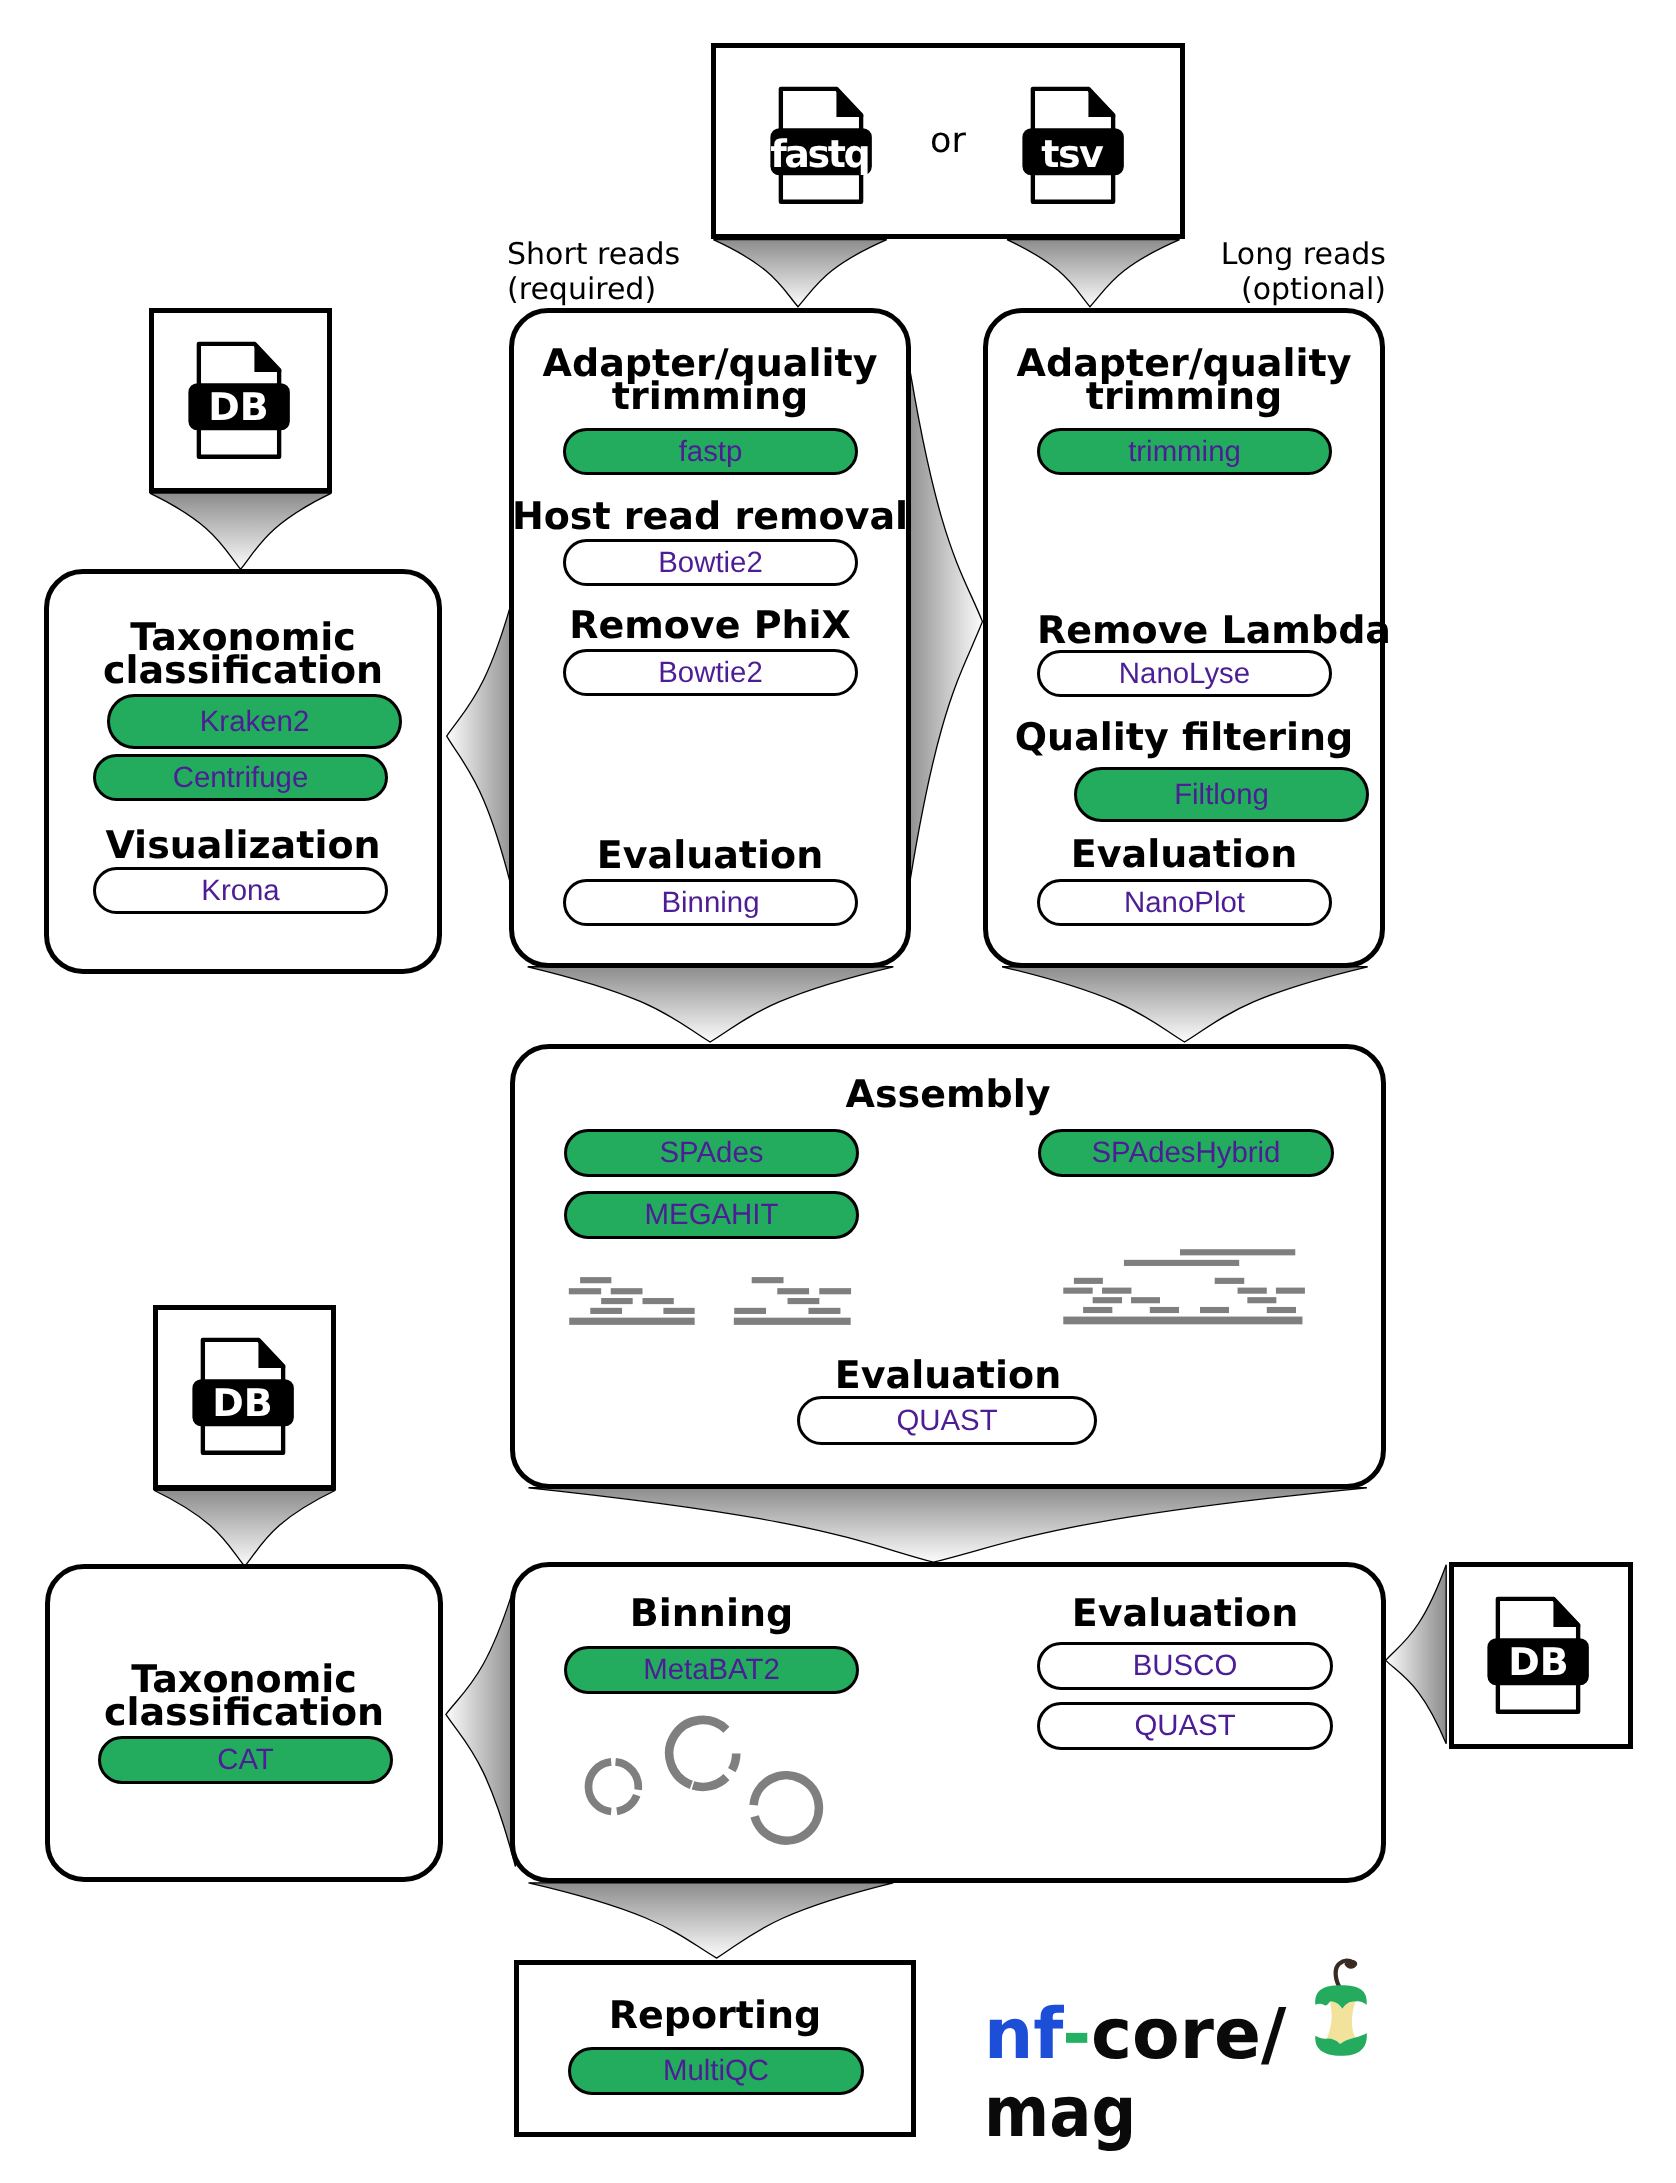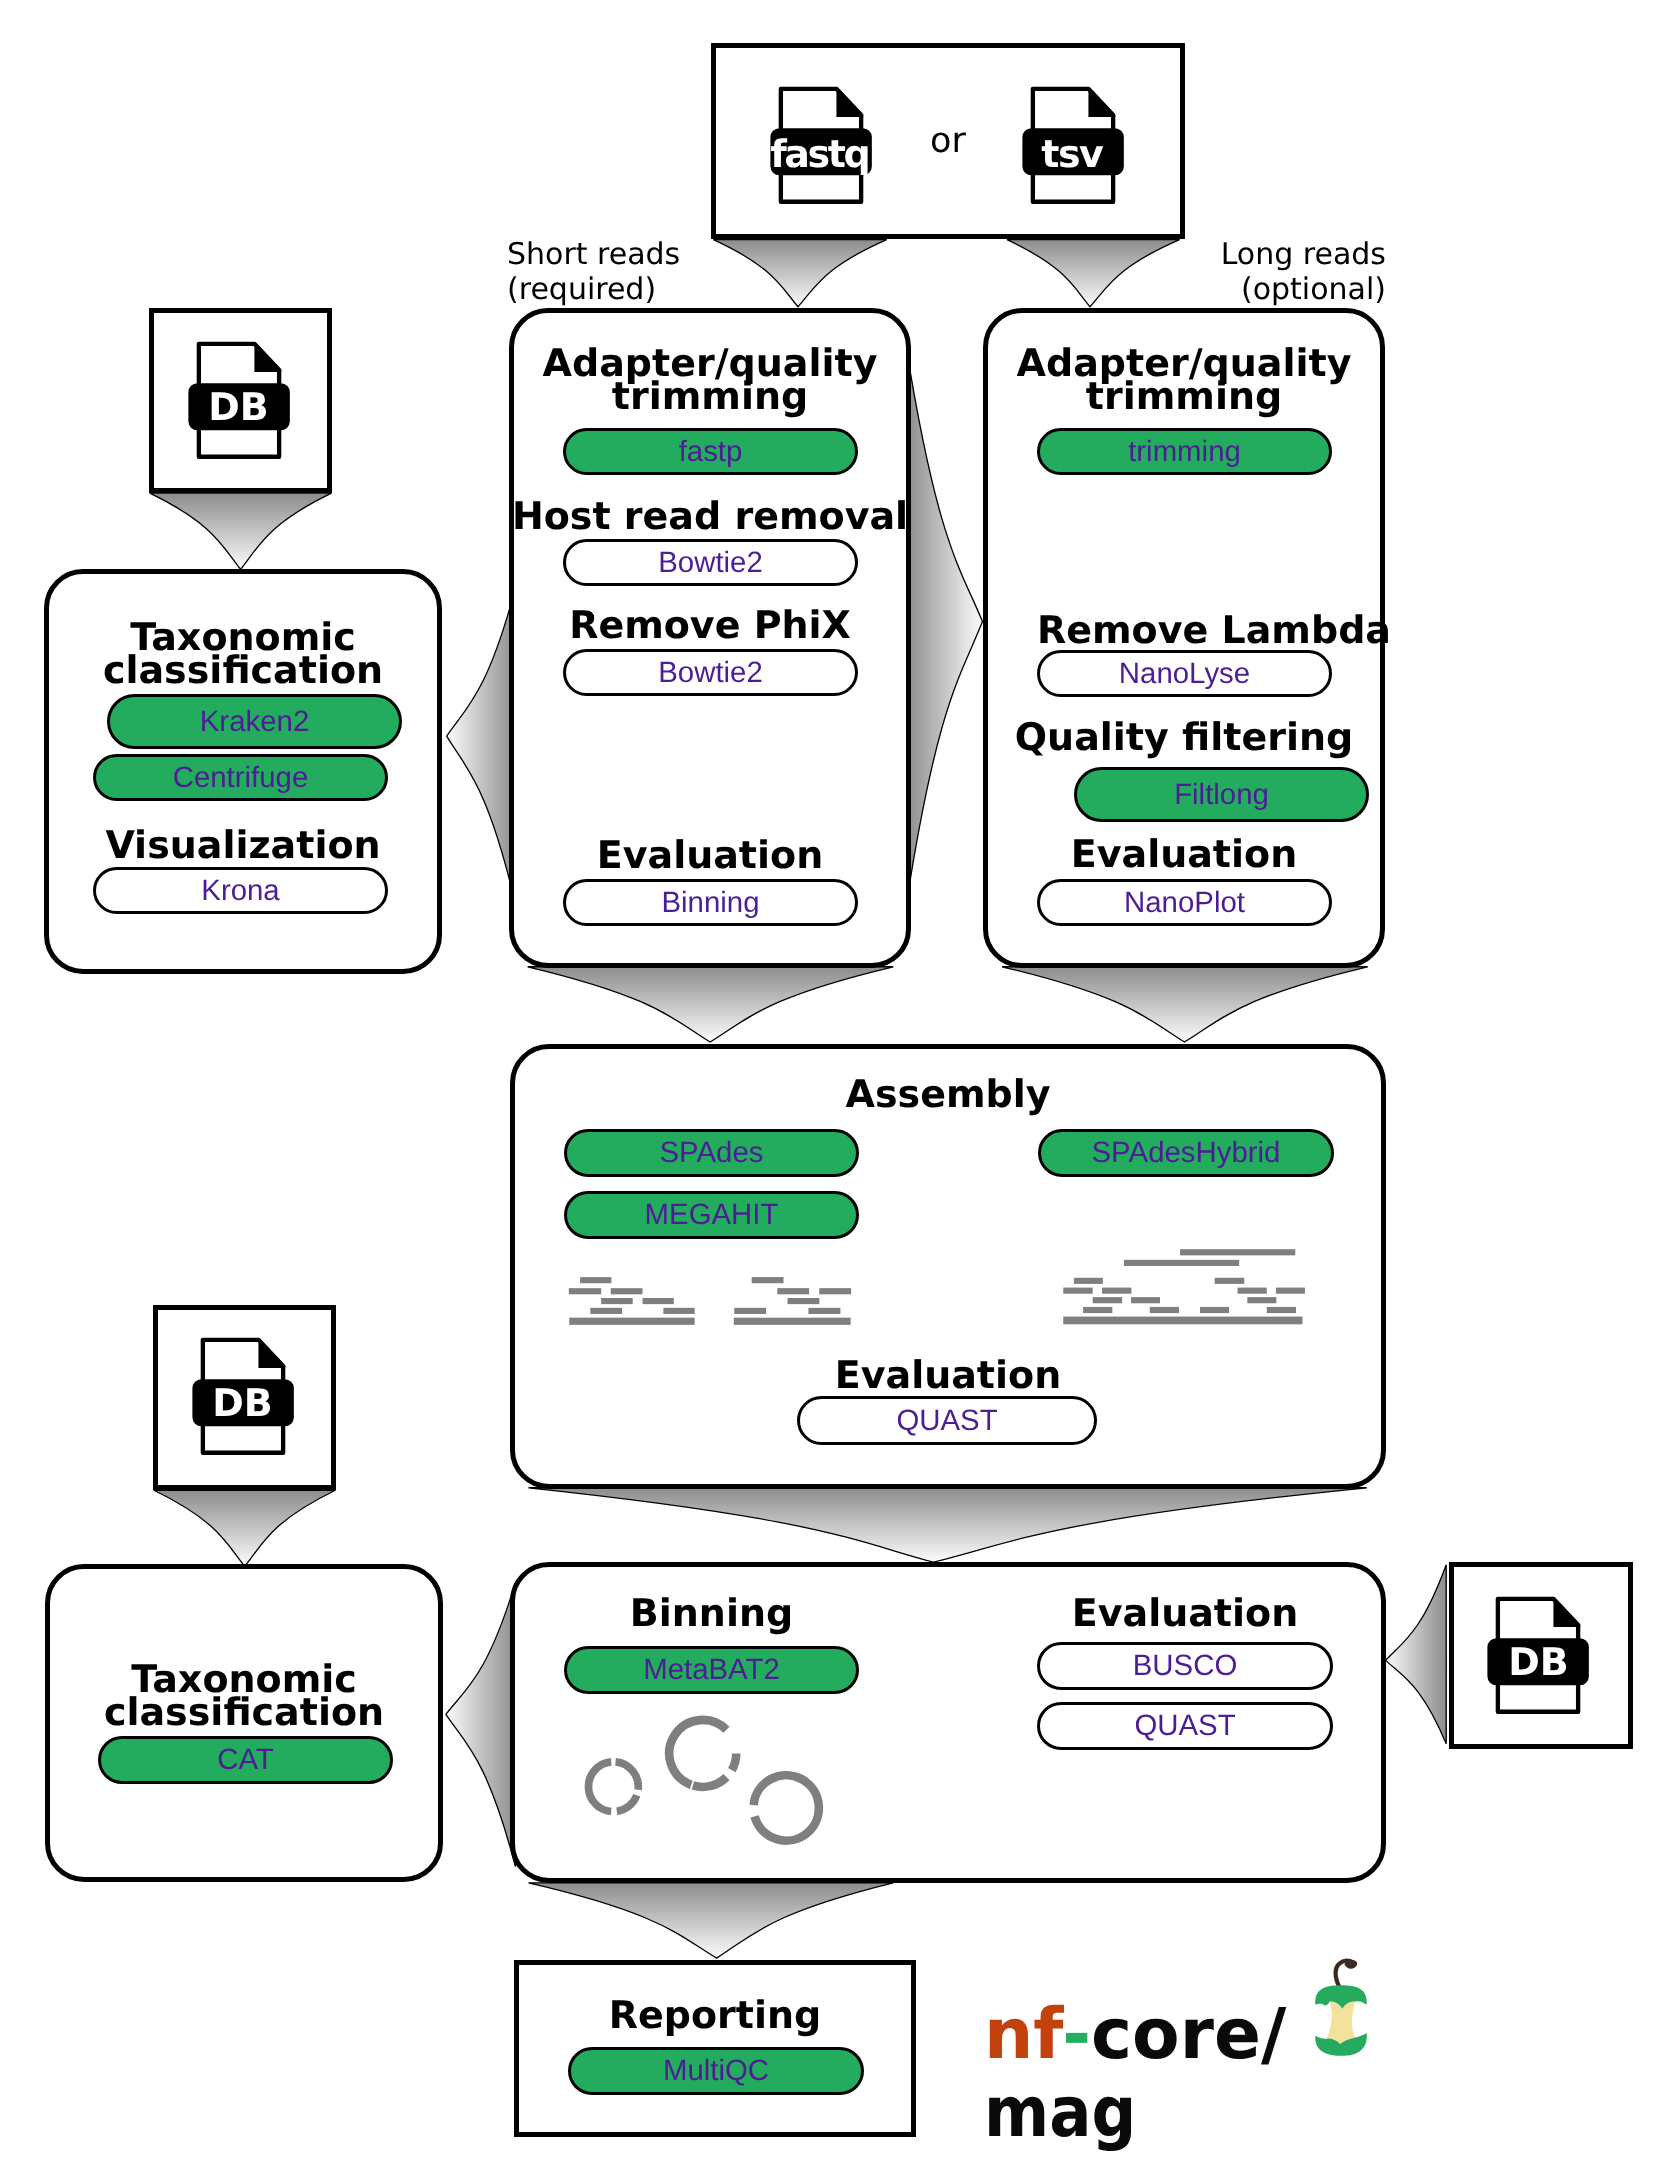--- a/index.html
+++ b/index.html
@@ -232,21 +232,21 @@
 <div class="hdr" style="left:45px;top:1663px;width:398px;">Taxonomic
 classification</div>
 <div class="pill green" style="left:98px;top:1736px;width:295px;height:48px;">CAT</div>
 
 <div class="sqbox" style="left:514px;top:1960px;width:402px;height:177px;"></div>
 <div class="hdr" style="left:514px;top:1999px;width:402px;">Reporting</div>
 <div class="pill green" style="left:568px;top:2047px;width:296px;height:48px;">MultiQC</div>
 
 <div class="logoline" style="position:absolute;left:984px;top:2034px;font-family:'DejaVu Sans',sans-serif;
             font-weight:bold;font-size:70px;line-height:0;white-space:pre;
-            transform-origin:0 0;transform:scaleX(0.99);"><span style="color:#c2410c;">nf</span><span style="color:#24b063;">-</span><span style="color:#0a0a0a;">core</span><span style="color:#0a0a0a;">/</span></div>
+            transform-origin:0 0;transform:scaleX(0.99);"><span style="color:#1d4ed8;">nf</span><span style="color:#24b063;">-</span><span style="color:#0a0a0a;">core</span><span style="color:#0a0a0a;">/</span></div>
 <div class="logoline" style="position:absolute;left:984px;top:2112px;font-family:'DejaVu Sans',sans-serif;
             font-weight:bold;font-size:70px;line-height:0;white-space:pre;color:#0a0a0a;
             transform-origin:0 0;transform:scaleX(0.894);"><span>mag</span></div>
 
 <svg style="left:1292px;top:1947px;" width="98" height="123" viewBox="0 0 120 150">
   <path d="M 57.5 48 C 52 36 52 25 58 20 C 63.5 15.5 70 15.5 74.5 18.5" fill="none" stroke="#3a2b22" stroke-width="5.2" stroke-linecap="round"></path>
   <path d="M 64 20.5 C 67.5 15.8 73.5 14.5 77.5 16.5 C 81 18.5 80.5 22.5 76.5 25 C 72 27.8 66.5 26 64 20.5 Z" fill="#3a2b22"></path>
   <path d="M 46.4 66.5 C 52 66 57.5 69 61.6 75.4 C 65.5 69 71.5 65.5 77.7 66.5
            C 72.5 82 71.5 98 77.3 110.5 C 70 112.5 64 114 58.9 118.5
            C 54.5 113.8 49 111.5 42.5 111.9 C 49.5 96 50 82 46.4 66.5 Z" fill="#f2e29b"></path>

